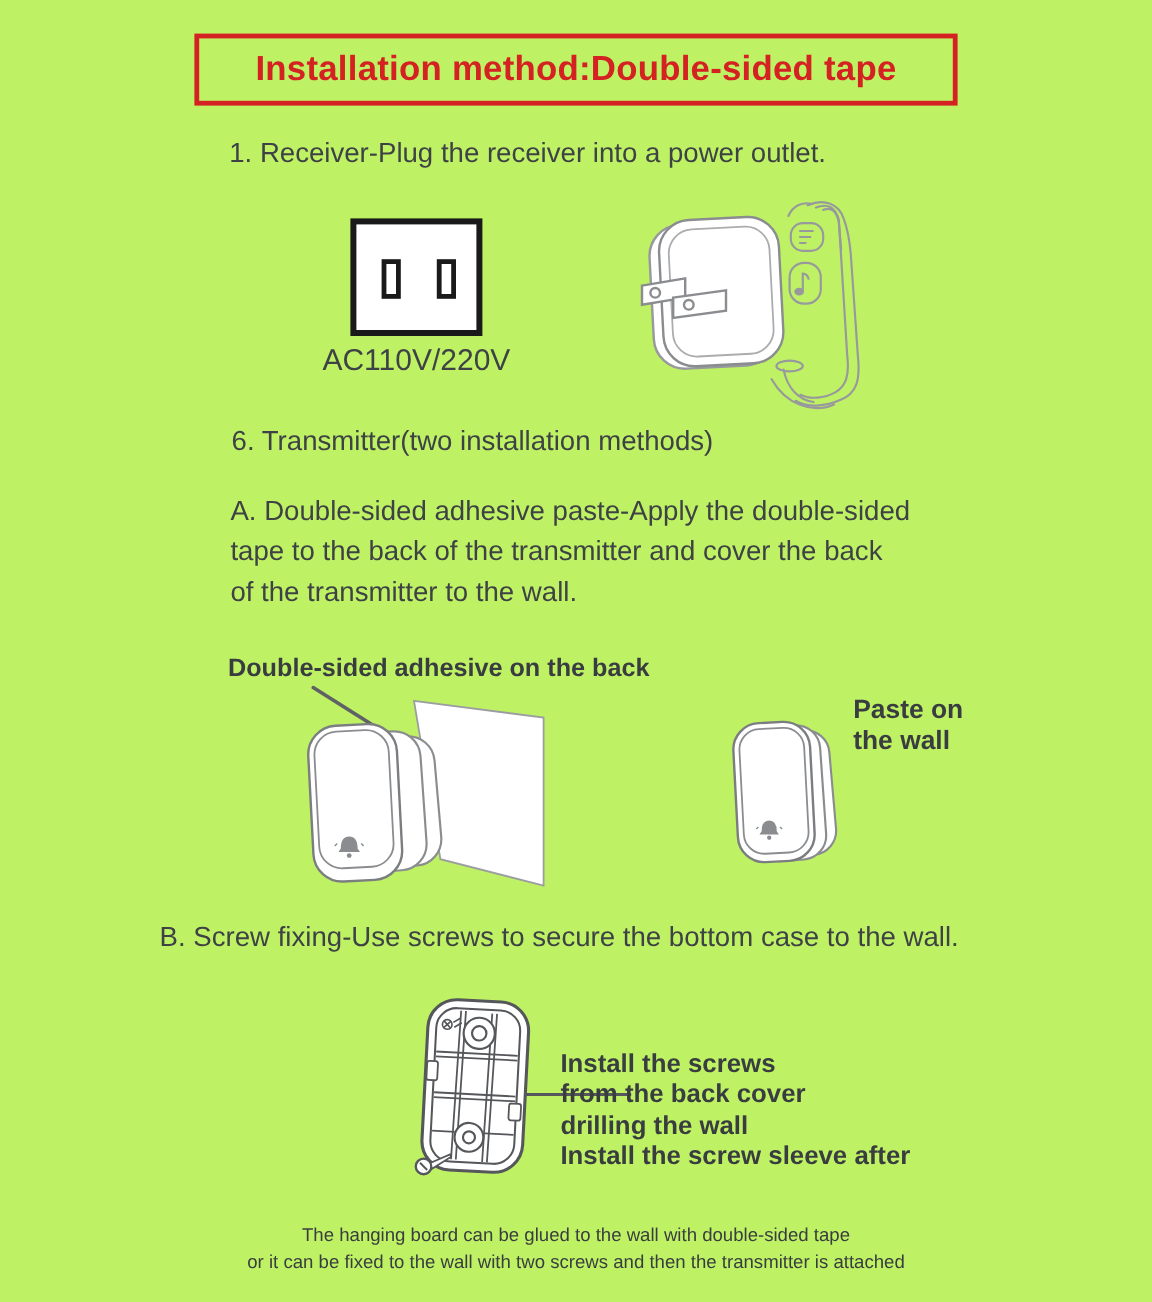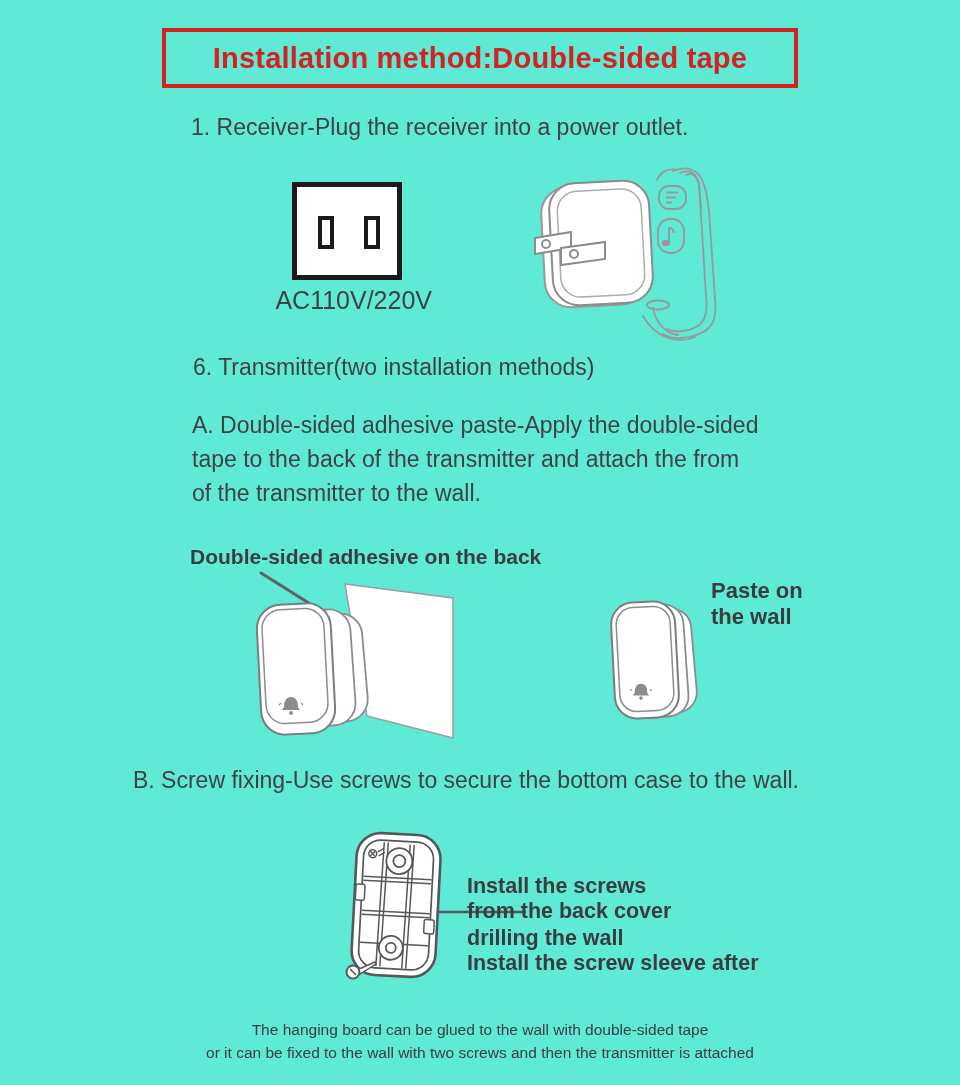--- a/index.html
+++ b/index.html
@@ -1,32 +1,32 @@
 <!DOCTYPE html>
 <html><head>
 <meta charset="utf-8">
 <style>
   html,body { margin:0; padding:0; background:#ffffff; }
   .page {
-    position:relative; width:960px; height:1085px; background:#5eead4;
+    position:relative; width:960px; height:1085px; background:#bef264;
     font-family:"Liberation Sans", sans-serif; color:#3f4245; overflow:hidden;
   }
   .title-box {
     position:absolute; left:162px; top:28px; width:636px; height:60px;
     border:4px solid #d42121; box-sizing:border-box;
     display:flex; align-items:center; justify-content:center;
   }
   .title-box span { color:#d42121; font-size:29px; font-weight:bold; letter-spacing:0.2px; }
   .h1 { position:absolute; font-size:23px; line-height:30px; color:#3f4245; white-space:nowrap; }
   .step1-heading { left:191px; top:112px; }
   .step2-heading { left:193px; top:352px; }
   .method-b-heading { left:133px; top:765px; }
   .para { position:absolute; left:192px; top:408px; font-size:23px; line-height:34px; color:#3f4245; }
   .outlet-svg { position:absolute; left:290px; top:180px; }
-  .outlet-label { position:absolute; left:262px; top:286px; width:170px; text-align:right; font-size:25px; color:#3f4245; }
+  .outlet-label { position:absolute; left:262px; top:286px; width:170px; text-align:center; font-size:25px; color:#3f4245; }
   .receiver-svg { position:absolute; left:525px; top:158px; }
   .label { position:absolute; font-weight:bold; color:#3a3d40; }
   .adhesive-label { left:190px; top:545px; font-size:21px; }
   .paste-label { left:711px; top:578px; font-size:22px; line-height:26px; }
   .screws-label { left:467px; top:850px; font-size:21.5px; line-height:25px;margin-top:24px; }
   .sleeve-label { left:467px; top:926px; font-size:21.5px; line-height:25px; }
   .illus-a-svg { position:absolute; left:245px; top:570px; }
   .transmitter-b-svg { position:absolute; left:608px; top:595px; }
   .backcover-svg { position:absolute; left:340px; top:828px; }
   .footer { position:absolute; left:0; top:1018px; width:960px; text-align:center;
@@ -79,21 +79,21 @@
       <circle cx="21" cy="86" r="4"></circle>
       <polygon points="36,90 80,84 80,101 36,107"></polygon>
       <circle cx="49" cy="96" r="4"></circle>
     </g>
   </svg>
 
   <div class="h1 step2-heading">6. Transmitter(two installation methods)</div>
 
   <div class="para">
     <div>A. Double-sided adhesive paste-Apply the double-sided</div>
-    <div>tape to the back of the transmitter and attach the from</div>
+    <div>tape to the back of the transmitter and cover the back</div>
     <div>of the transmitter to the wall.</div>
   </div>
 
   <div class="label adhesive-label">Double-sided adhesive on the back</div>
 
   <svg class="illus-a-svg" width="250" height="185" viewBox="0 0 250 185">
     <polygon points="100,14 208,28 208,168 122,146" fill="#ffffff" stroke="#9b9da0" stroke-width="1.5"></polygon>
     <path d="M 16,3 L 86,47" stroke="#5f6164" stroke-width="3" stroke-linecap="round"></path>
     <g>
       <rect x="64" y="44" width="56" height="108" rx="22" fill="#ffffff" stroke="#8a8c8f" stroke-width="1.8" transform="rotate(-5 92 98)"></rect>

